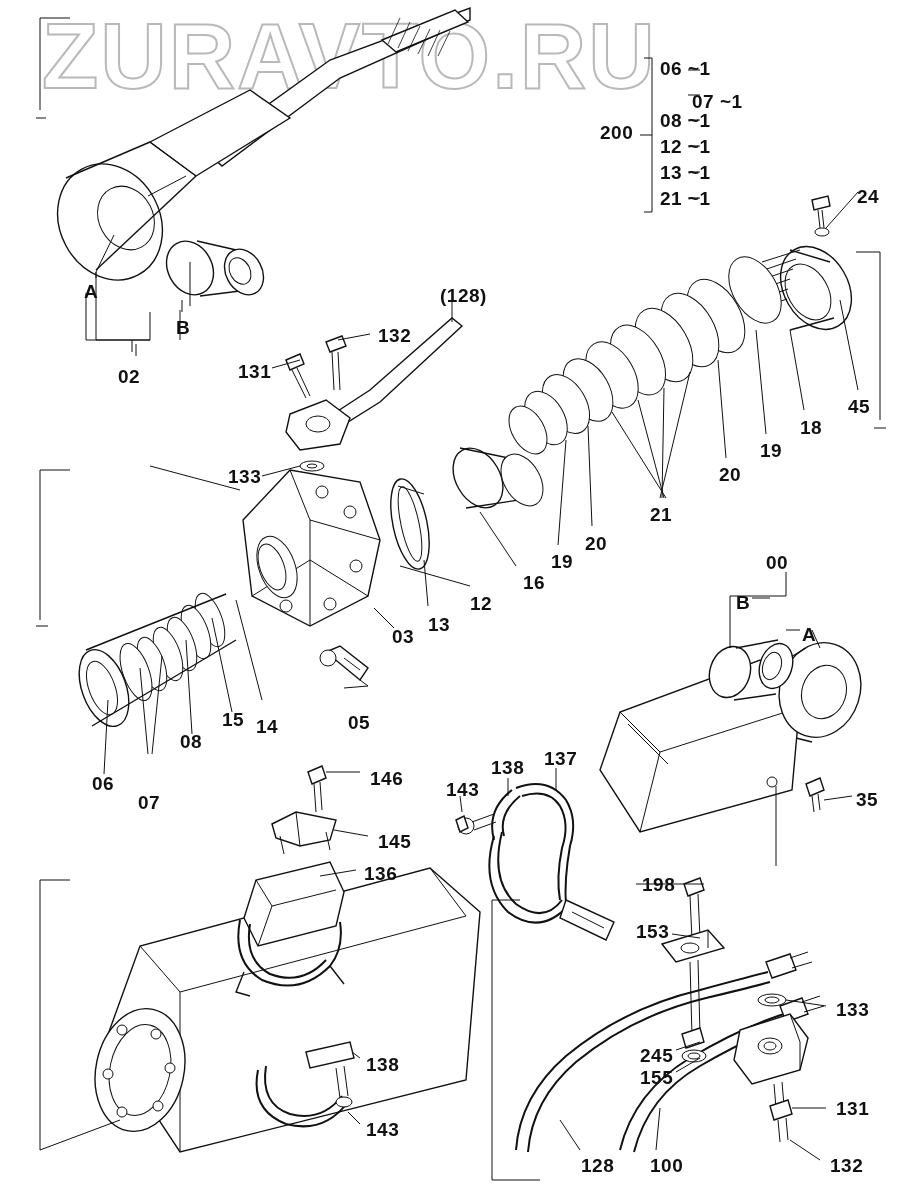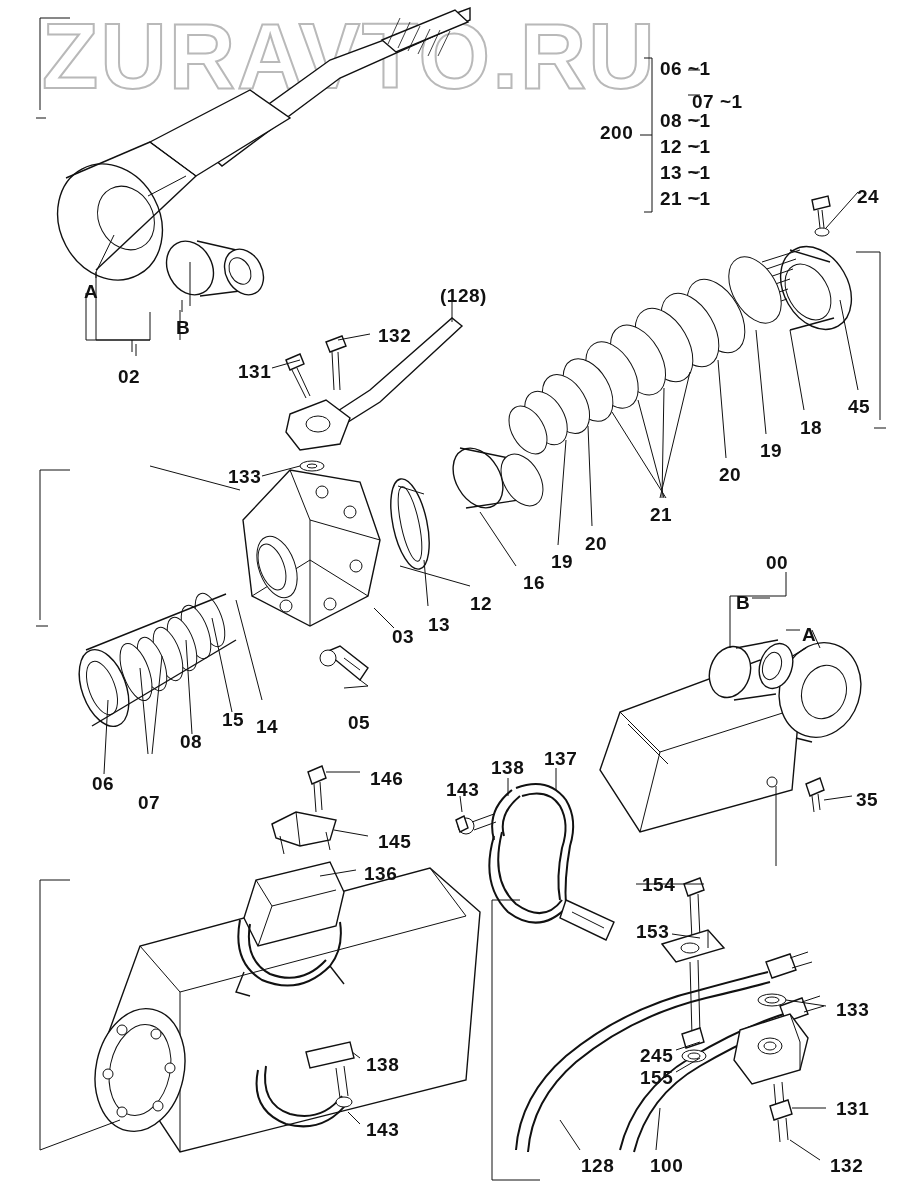--- a/index.html
+++ b/index.html
@@ -466,21 +466,21 @@
   <div class="callout" style="left:766px; top:552px;">00</div>
   <div class="callout" style="left:736px; top:592px;">B</div>
   <div class="callout" style="left:802px; top:624px;">A</div>
   <div class="callout" style="left:856px; top:789px;">35</div>
   <div class="callout" style="left:370px; top:768px;">146</div>
   <div class="callout" style="left:378px; top:831px;">145</div>
   <div class="callout" style="left:364px; top:863px;">136</div>
   <div class="callout" style="left:446px; top:779px;">143</div>
   <div class="callout" style="left:491px; top:757px;">138</div>
   <div class="callout" style="left:544px; top:748px;">137</div>
-  <div class="callout" style="left:642px; top:874px;">154</div>
+  <div class="callout" style="left:642px; top:874px;">198</div>
   <div class="callout" style="left:636px; top:921px;">153</div>
   <div class="callout" style="left:836px; top:999px;">133</div>
   <div class="callout" style="left:640px; top:1045px;">245</div>
   <div class="callout" style="left:640px; top:1067px;">155</div>
   <div class="callout" style="left:836px; top:1098px;">131</div>
   <div class="callout" style="left:830px; top:1155px;">132</div>
   <div class="callout" style="left:366px; top:1054px;">138</div>
   <div class="callout" style="left:366px; top:1119px;">143</div>
   <div class="callout" style="left:581px; top:1155px;">128</div>
   <div class="callout" style="left:650px; top:1155px;">100</div>

